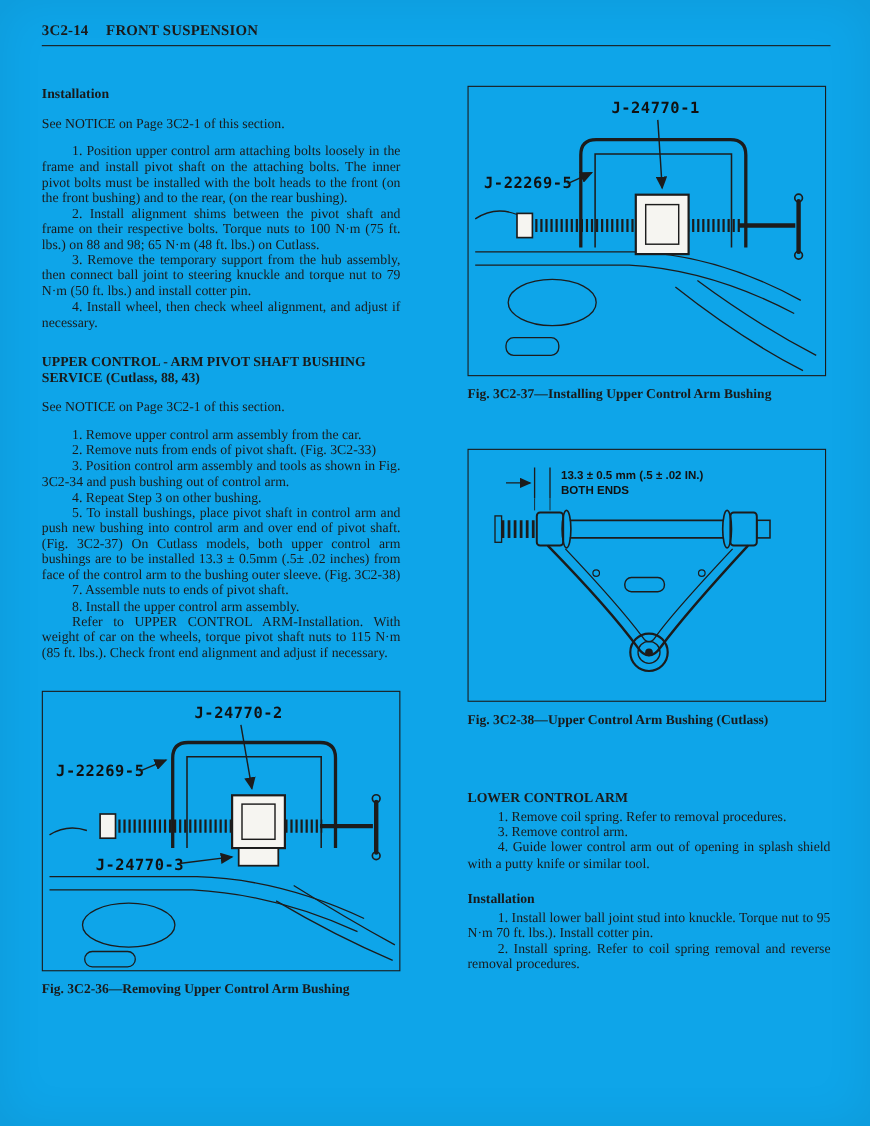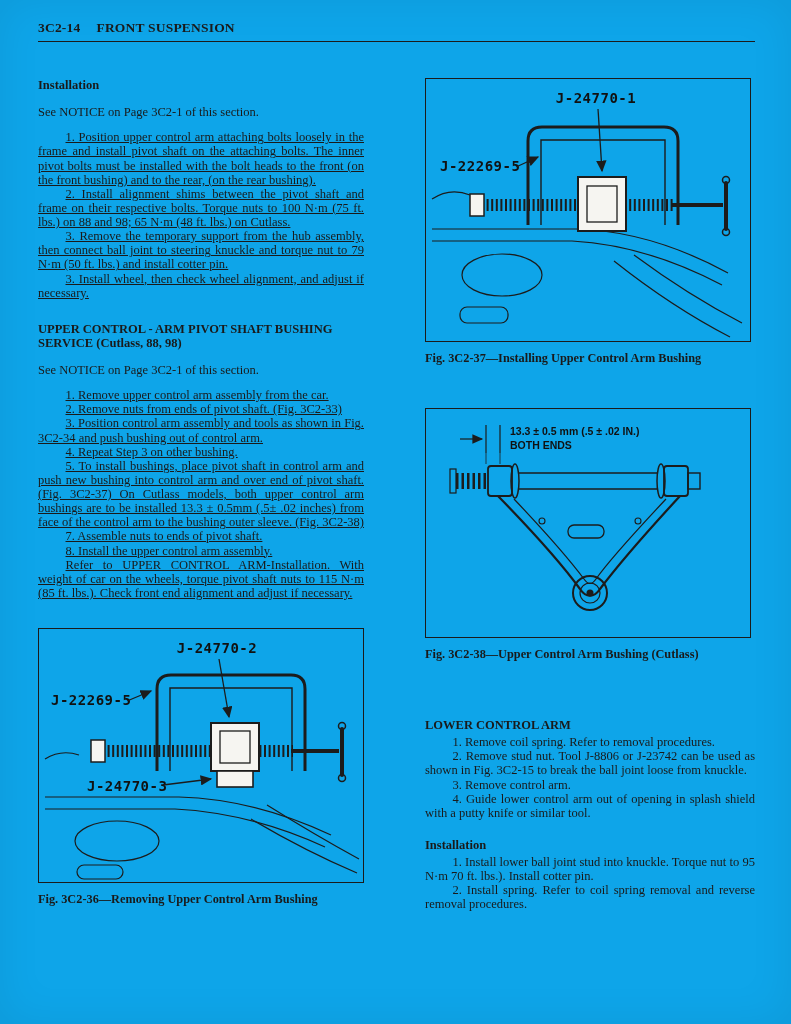--- a/index.html
+++ b/index.html
@@ -18,21 +18,21 @@
   
   .columns { display:flex; margin-top:36px;gap:37px; }
   .col-left  { width:338px; margin-right:24px; }
   .col-right { width:355px; }
 
   
   p, h2, h3 { font-size:12.5px; line-height:1.13; text-align:justify; }
   h2, h3 { text-align:left; }
   .notice { margin-top:13px; }
   .steps { margin-top:11px; }
-  .steps p { text-indent:2.2em;text-decoration:underline; }
+  .steps p { text-indent:2.2em; }
   .closing { text-indent:1.6em; }
   h2.sec { font-weight:bold; margin-top:22px; }
   h3.sub { font-weight:bold; }
   .h-install { font-weight:bold; }
 
   
   figure { margin:0; }
   .fig-box { width:326px; border:1.7px solid #1b1b1b; background:transparent; }
   .fig-box svg { display:block; }
   .fig-cap { width:326px; text-align:left; font-weight:bold; font-size:12.3px; margin-top:9px; }
@@ -66,24 +66,24 @@
 
     <div class="col-left">
 
       <h3 class="h-install">Installation</h3>
       <p class="notice">See NOTICE on Page 3C2-1 of this section.</p>
 
       <div class="steps">
         <p>1. Position upper control arm attaching bolts loosely in the frame and install pivot shaft on the attaching bolts. The inner pivot bolts must be installed with the bolt heads to the front (on the front bushing) and to the rear, (on the rear bushing).</p>
         <p>2. Install alignment shims between the pivot shaft and frame on their respective bolts. Torque nuts to 100 N·m (75 ft. lbs.) on 88 and 98; 65 N·m (48 ft. lbs.) on Cutlass.</p>
         <p>3. Remove the temporary support from the hub assembly, then connect ball joint to steering knuckle and torque nut to 79 N·m (50 ft. lbs.) and install cotter pin.</p>
-        <p>3. Install wheel, then check wheel alignment, and adjust if necessary.</p>
+        <p>4. Install wheel, then check wheel alignment, and adjust if necessary.</p>
       </div>
 
-      <h2 class="sec">UPPER CONTROL - ARM PIVOT SHAFT BUSHING SERVICE (Cutlass, 88, 98)</h2>
+      <h2 class="sec">UPPER CONTROL - ARM PIVOT SHAFT BUSHING SERVICE (Cutlass, 88, 43)</h2>
       <p class="notice">See NOTICE on Page 3C2-1 of this section.</p>
 
       <div class="steps">
         <p>1. Remove upper control arm assembly from the car.</p>
         <p>2. Remove nuts from ends of pivot shaft. (Fig. 3C2-33)</p>
         <p>3. Position control arm assembly and tools as shown in Fig. 3C2-34 and push bushing out of control arm.</p>
         <p>4. Repeat Step 3 on other bushing.</p>
         <p>5. To install bushings, place pivot shaft in control arm and push new bushing into control arm and over end of pivot shaft. (Fig. 3C2-37) On Cutlass models, both upper control arm bushings are to be installed 13.3 ± 0.5mm (.5± .02 inches) from face of the control arm to the bushing outer sleeve. (Fig. 3C2-38)</p>
         <p>7. Assemble nuts to ends of pivot shaft.</p>
         <p>8. Install the upper control arm assembly.</p>
@@ -224,21 +224,20 @@
           </svg>
         </div>
         <figcaption class="fig-cap">Fig. 3C2-38—Upper Control Arm Bushing (Cutlass)</figcaption>
       </figure>
 
       <div class="lower-block">
         <h2 class="sec" style="margin-top:0">LOWER CONTROL ARM</h2>
 
         <div class="tight-steps">
           <p>1. Remove coil spring. Refer to removal procedures.</p>
-          <p>2. Remove stud nut. Tool J-8806 or J-23742 can be used as shown in Fig. 3C2-15 to break the ball joint loose from knuckle.</p>
           <p>3. Remove control arm.</p>
           <p>4. Guide lower control arm out of opening in splash shield with a putty knife or similar tool.</p>
         </div>
 
         <h3 class="sub install-h">Installation</h3>
         <div class="tight-steps">
           <p>1. Install lower ball joint stud into knuckle. Torque nut to 95 N·m 70 ft. lbs.). Install cotter pin.</p>
           <p>2. Install spring. Refer to coil spring removal and reverse removal procedures.</p>
         </div>
       </div>

